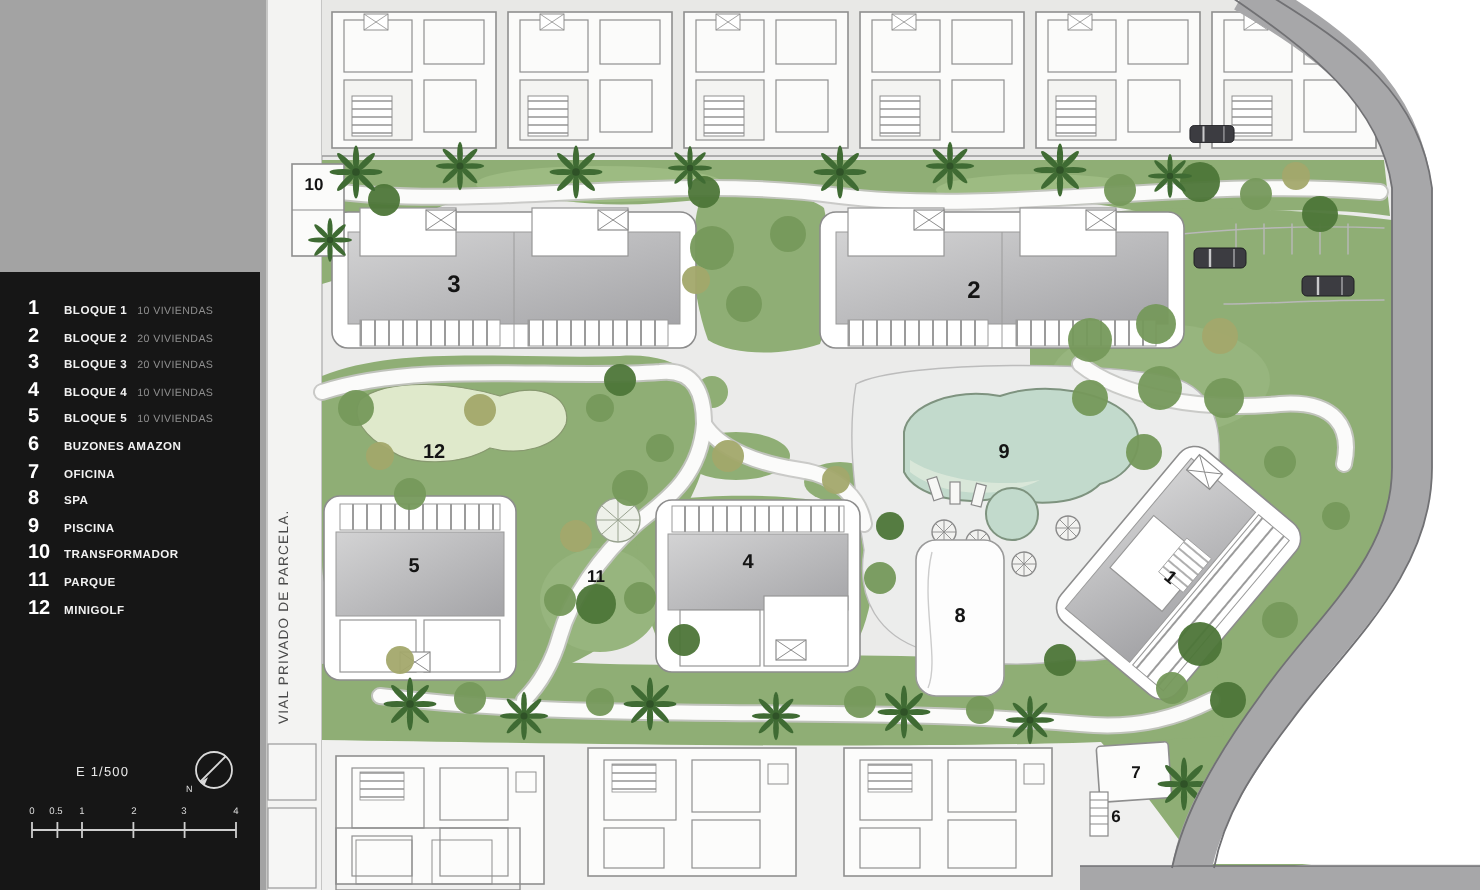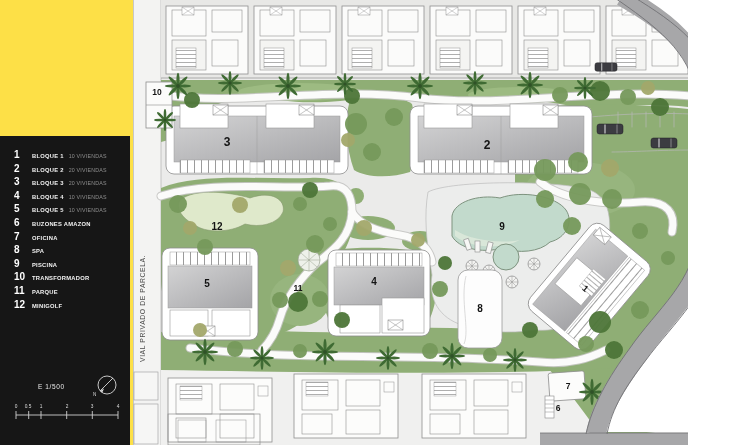--- a/index.html
+++ b/index.html
@@ -1,16 +1,16 @@
 <!DOCTYPE html>
 <html><head>
 <meta charset="utf-8">
 <style>
   html,body{margin:0;padding:0;background:#fff;}
-  .stage{position:relative;width:688px;height:445px;background:#fde047;overflow:hidden;
+  .stage{position:relative;width:740px;height:445px;background:#a3a3a3;overflow:hidden;
          font-family:"Liberation Sans",sans-serif;}
   .plan-svg{position:absolute;left:0;top:0;width:740px;height:445px;}
 
   
   .sidebar{position:absolute;left:0;top:136px;width:130px;height:309px;background:#161616;color:#fff;}
   .legend{list-style:none;margin:0;padding:0;position:absolute;left:14px;top:13px;right:4px;}
   .legend-row{display:flex;align-items:baseline;height:13.6px;}
   .legend-row .num{width:18px;font-size:10px;font-weight:bold;color:#fff;flex:none;}
   .legend-row .lbl{font-size:5.8px;font-weight:bold;letter-spacing:.25px;color:#f2f2f2;white-space:nowrap;}
   .legend-row .det{font-size:5.3px;color:#8f8f8f;margin-left:5px;letter-spacing:.2px;white-space:nowrap;}

